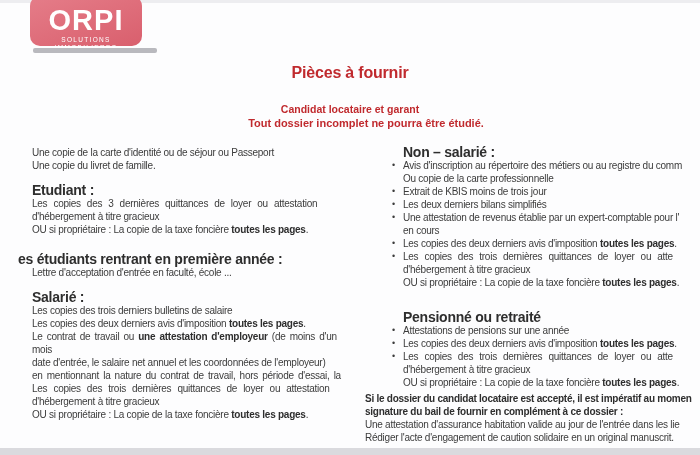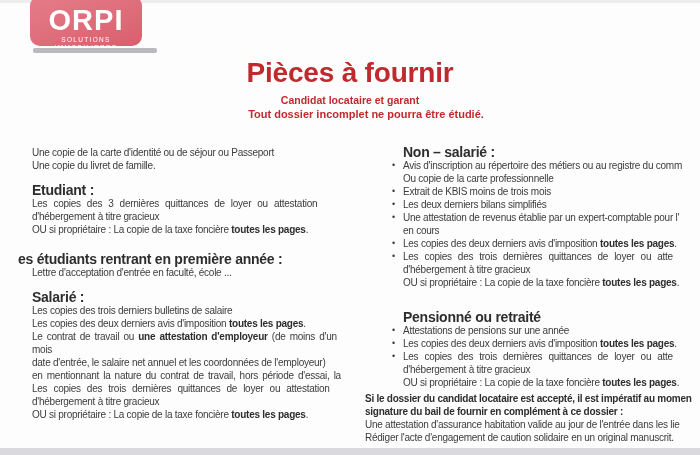--- a/index.html
+++ b/index.html
@@ -21,22 +21,22 @@
     color:#fff;font-weight:bold;font-size:29px;line-height:30px;
     letter-spacing:1px;margin-top:9px;
   }
   .logo-tagline{
     color:#fff;font-size:6.5px;letter-spacing:1.3px;line-height:8px;margin-top:1px;
   }
   .logo-shadow{position:absolute;left:33px;top:48px;width:124px;height:5px;background:#b9b9be;border-radius:2px;}
 
   
   .header{position:absolute;left:0;top:62px;width:700px;text-align:center;color:#c02a2e;}
-  .title{font-size:28px;font-weight:bold;line-height:22px;letter-spacing:-0.2px;}
-  .subtitle{font-size:10.5px;font-weight:bold;line-height:13px;margin-top:10px;}
+  .title{font-size:16px;font-weight:bold;line-height:22px;letter-spacing:-0.2px;}
+  .subtitle{font-size:10.5px;font-weight:bold;line-height:13px;margin-top:19px;}
   .warning{font-size:11px;font-weight:bold;line-height:13px;margin-top:1px;padding-left:32px;}
 
   
   .col-left{position:absolute;left:32px;top:146px;width:325px;}
   .col-right{position:absolute;left:390px;top:146px;width:310px;}
   .footer{position:absolute;left:365px;top:392px;width:335px;}
 
   .ln{font-size:10px;line-height:13px;letter-spacing:-0.25px;position:relative;}
   .ln b{color:#2e2e2e;}
   .ln.nw{white-space:nowrap;}
@@ -93,21 +93,21 @@
         <div class="ln w1"><span>Les copies des trois dernières quittances de loyer ou attestation</span></div>
         <div class="ln"><span>d'hébergement à titre gracieux</span></div>
         <div class="ln"><span>OU si propriétaire : La copie de la taxe foncière </span><b>toutes les pages</b><span>.</span></div>
       </div>
     </div>
   <div class="col-right" id="col-right">
       <div class="block">
         <div class="h">Non – salarié :</div>
         <div class="ln nw"><span class="bullet">•</span><span>Avis d'inscription au répertoire des métiers ou au registre du comm</span></div>
         <div class="ln"><span>Ou copie de la carte professionnelle</span></div>
-        <div class="ln"><span class="bullet">•</span><span>Extrait de KBIS moins de trois mois</span></div>
+        <div class="ln"><span class="bullet">•</span><span>Extrait de KBIS moins de trois jour</span></div>
         <div class="ln"><span class="bullet">•</span><span>Les deux derniers bilans simplifiés</span></div>
         <div class="ln nw"><span class="bullet">•</span><span>Une attestation de revenus établie par un expert-comptable pour l'</span></div>
         <div class="ln"><span>en cours</span></div>
         <div class="ln nw"><span class="bullet">•</span><span>Les copies des deux derniers avis d'imposition </span><b>toutes les pages</b><span>.</span></div>
         <div class="ln w1 nw"><span class="bullet">•</span><span>Les copies des trois dernières quittances de loyer ou atte</span></div>
         <div class="ln"><span>d'hébergement à titre gracieux</span></div>
         <div class="ln nw"><span>OU si propriétaire : La copie de la taxe foncière </span><b>toutes les pages</b><span>.</span></div>
       </div>
       <div class="block g3">
         <div class="h">Pensionné ou retraité</div>

